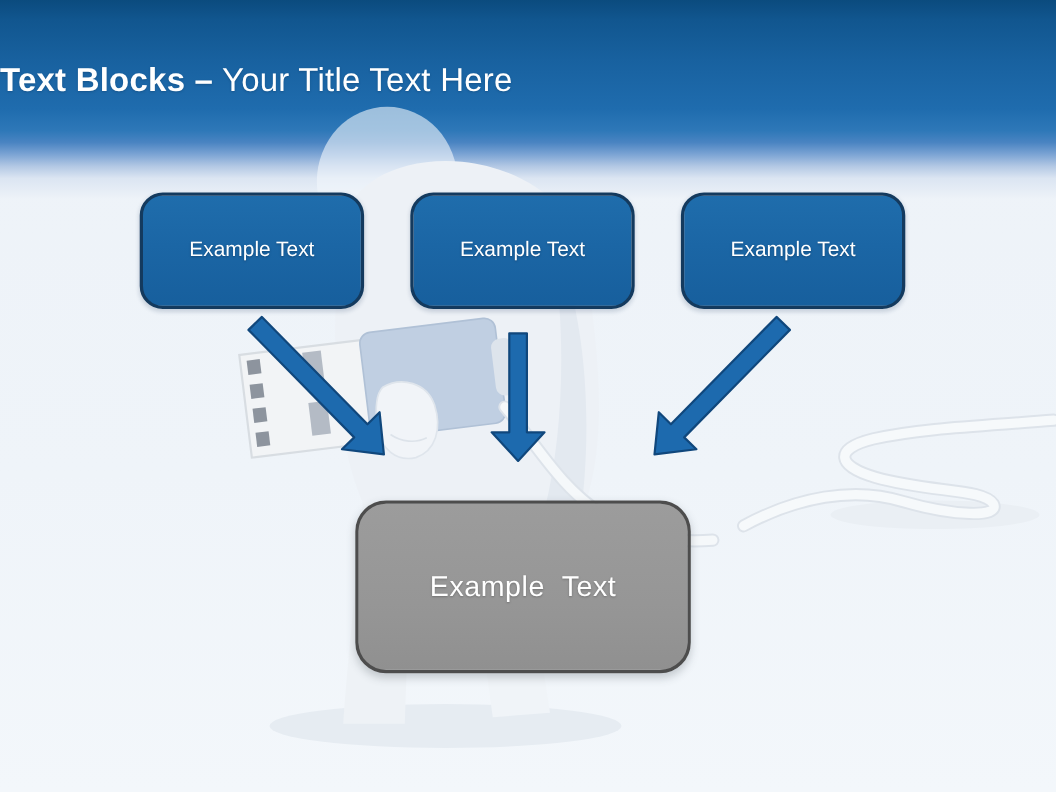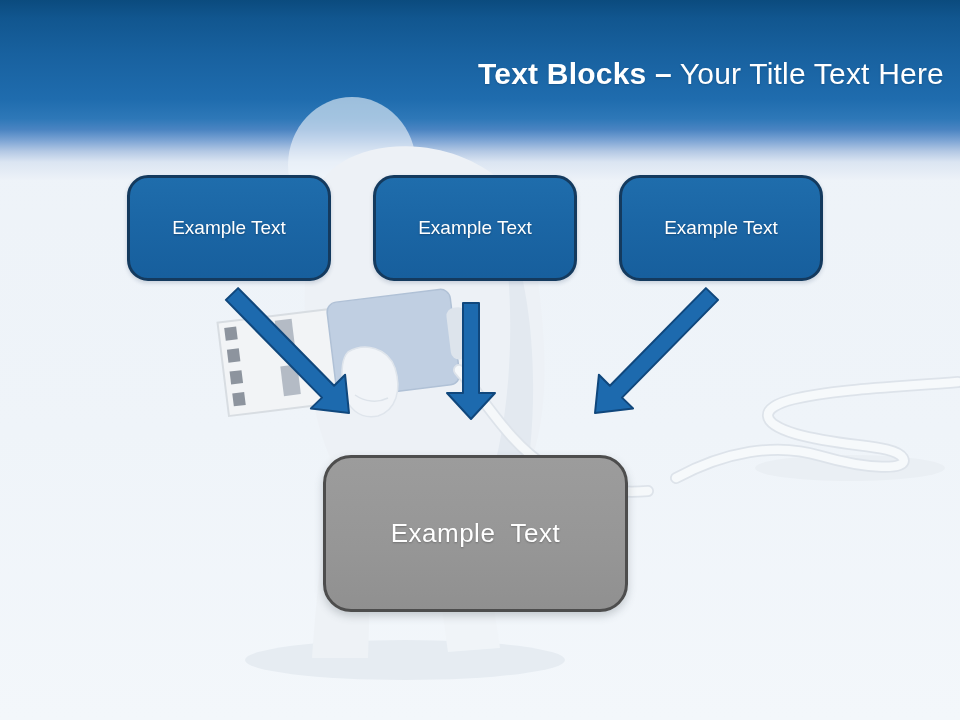--- a/index.html
+++ b/index.html
@@ -11,21 +11,21 @@
     font-family:"Liberation Sans", sans-serif;
   }
   .header{
     position:absolute;top:0;left:0;width:100%;height:180px;
     background:linear-gradient(180deg,
       #0b4b7e 0%,#11568f 10%,#18619f 30%,#1f6cae 55%,#2e78b8 66%,
       #4a84c2 72%,#7ca4d4 78%,#b3c8e4 84%,#dbe5f2 90%,#edf2f8 100%);
   }
   .title{
     position:absolute;top:57px;left:0;width:944px;
-    text-align:right;color:#ffffff;font-size:30px;line-height:1.1;
+    text-align:left;color:#ffffff;font-size:30px;line-height:1.1;
     text-shadow:0 1px 2px rgba(0,30,60,0.25);
     letter-spacing:0.2px;white-space:nowrap;
   }
   .title .bold{font-weight:700;}
   .title .regular{font-weight:400;}
   .bg-art{position:absolute;top:0;left:0;pointer-events:none;}
   .block{
     position:absolute;top:175px;width:204px;height:106px;
     box-sizing:border-box;
     background:linear-gradient(180deg,#1f6dac 0%,#1b66a5 45%,#175f9d 100%);

